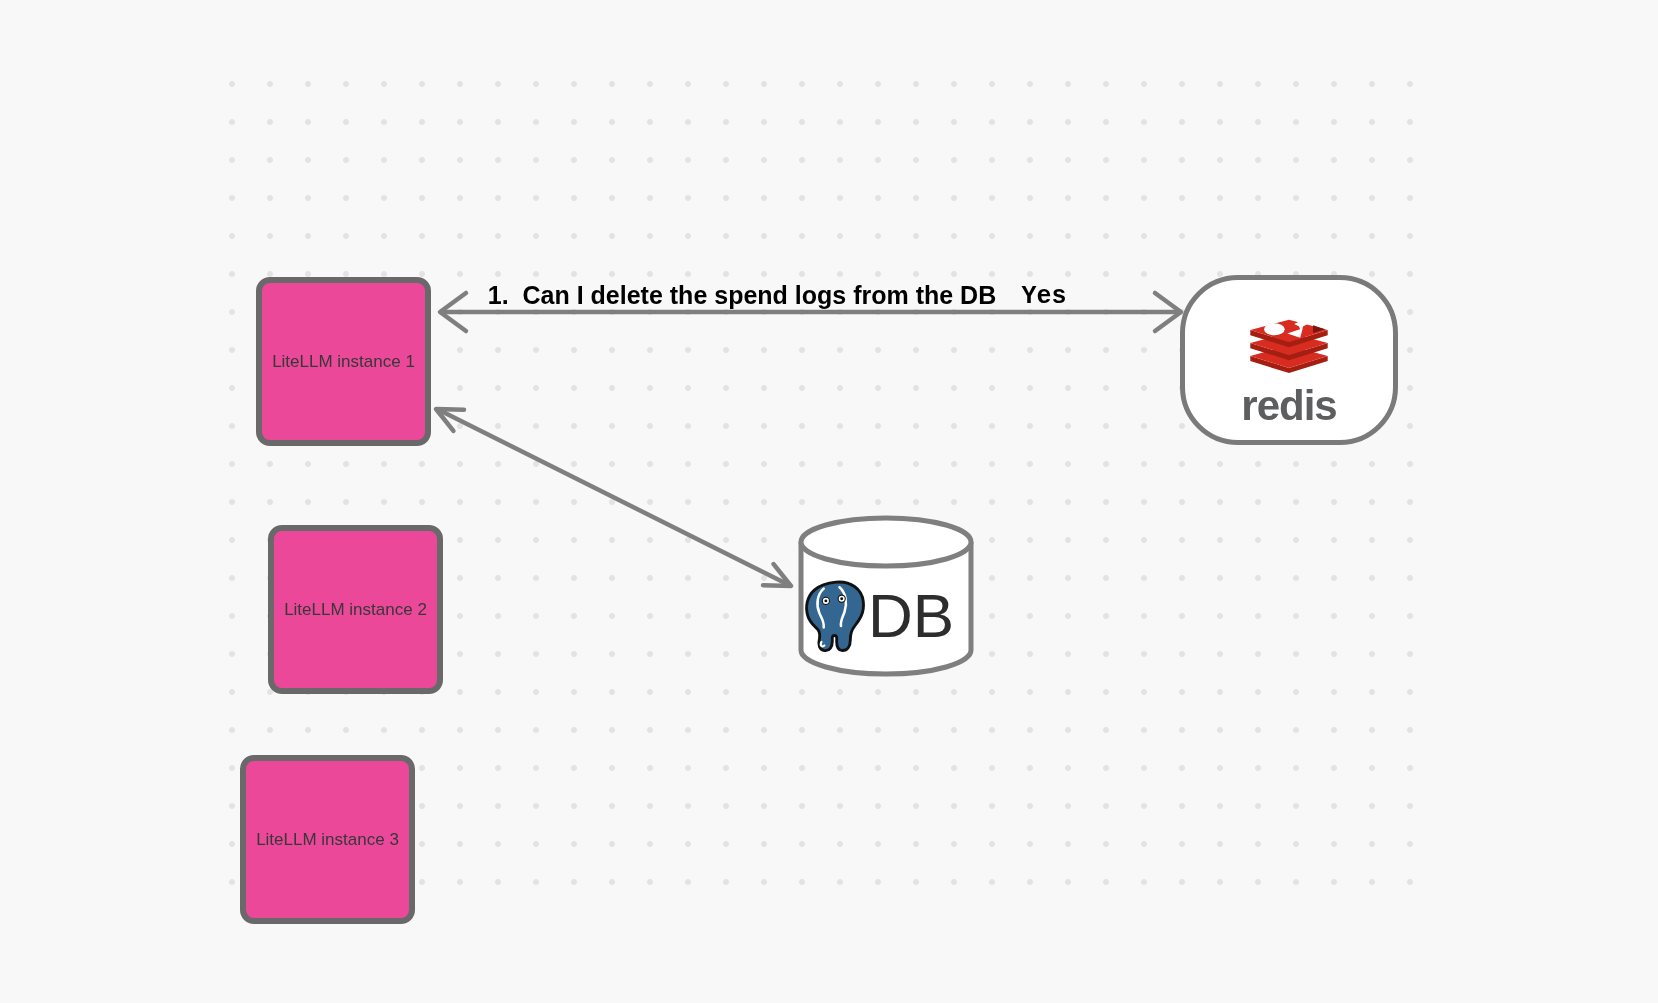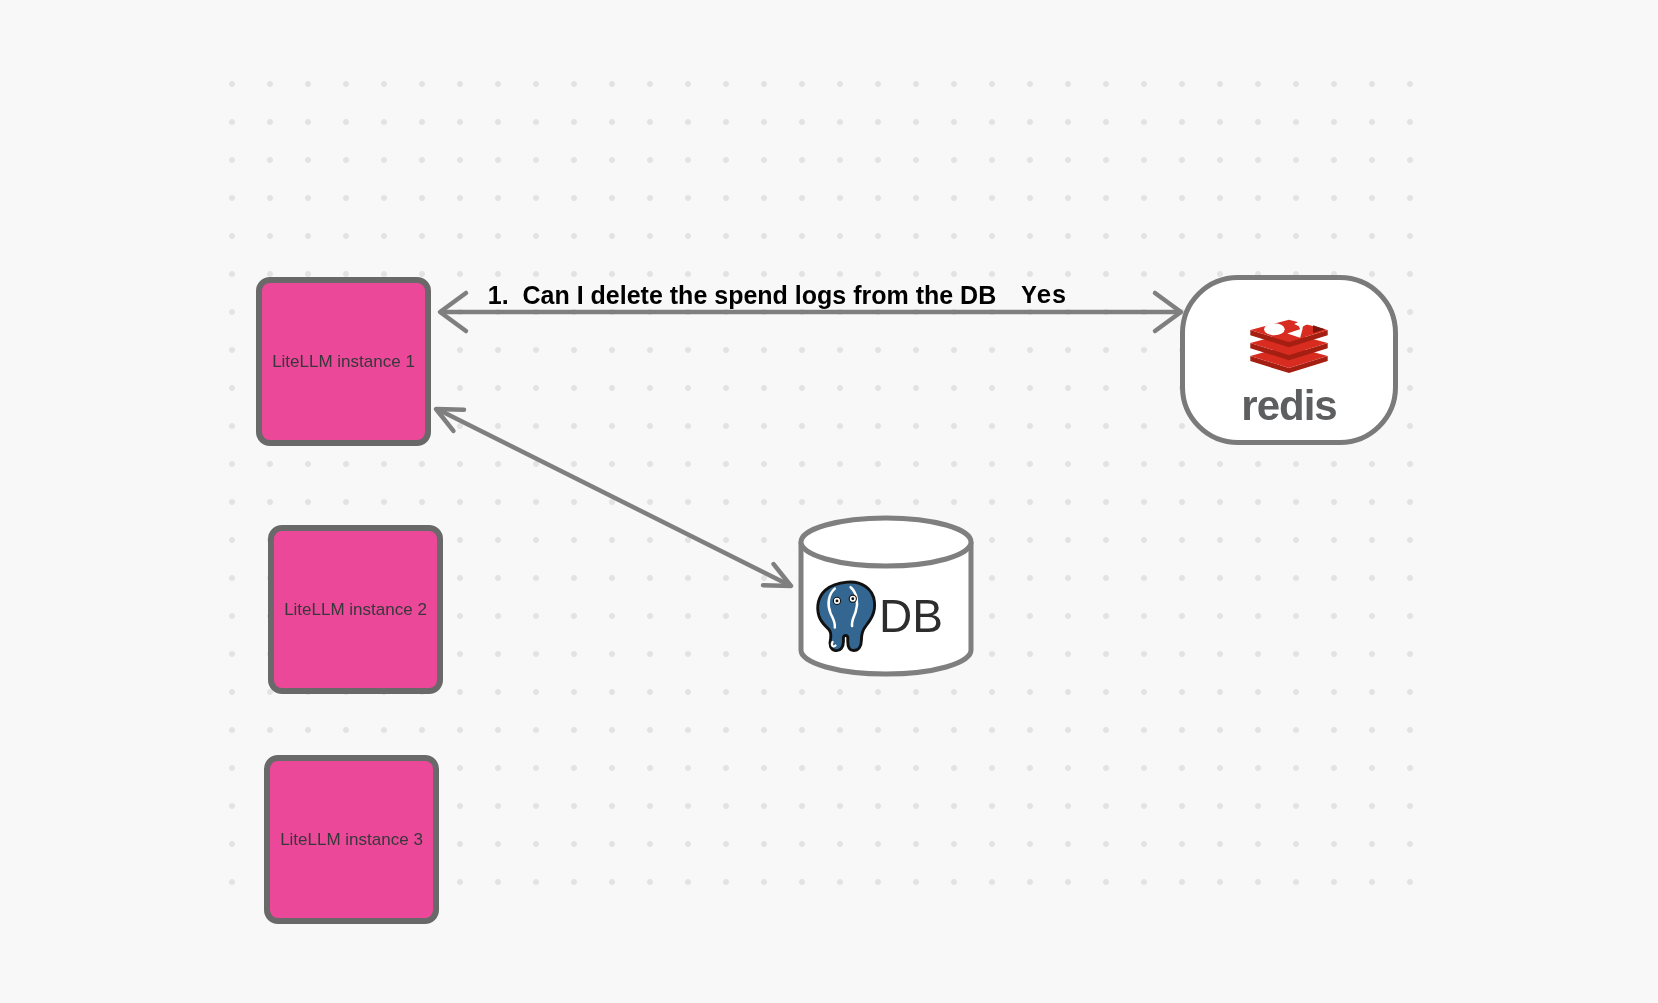--- a/index.html
+++ b/index.html
@@ -36,21 +36,21 @@
     align-items:center;
     justify-content:center;
   }
   .node-box .node-label{
     font-size:17px;
     color:#36383a;
     text-align:center;
   }
   #box1{left:256px;top:277px;}
   #box2{left:268px;top:517px;margin-top:8px;}
-  #box3{left:264px;top:755px;}
+  #box3{left:240px;top:755px;}
   .redis-node{
     position:absolute;
     left:1180px; top:275px;
     box-sizing:border-box;
     width:218px; height:170px;
     background:#ffffff;
     border:5px solid #7a7a7a;
     border-radius:58px;
     display:flex;
     flex-direction:column;
@@ -78,21 +78,21 @@
   #edge-label-yes{left:1044px;top:296px;font-family:Liberation Mono, monospace;}
   #edge-label-2{left:872px;top:477px;}
   .db-content{
     position:absolute;
     left:877px; top:578px;
     transform:translateX(-50%);
     display:flex;
     align-items:center;
   }
   .db-label{
-    font-size:46px;
+    font-size:62px;
     color:#2d2d2d;
     line-height:1;
     margin-left:-4px;
   }
 </style>
 </head>
 <body>
 
 <div class="canvas">
 

